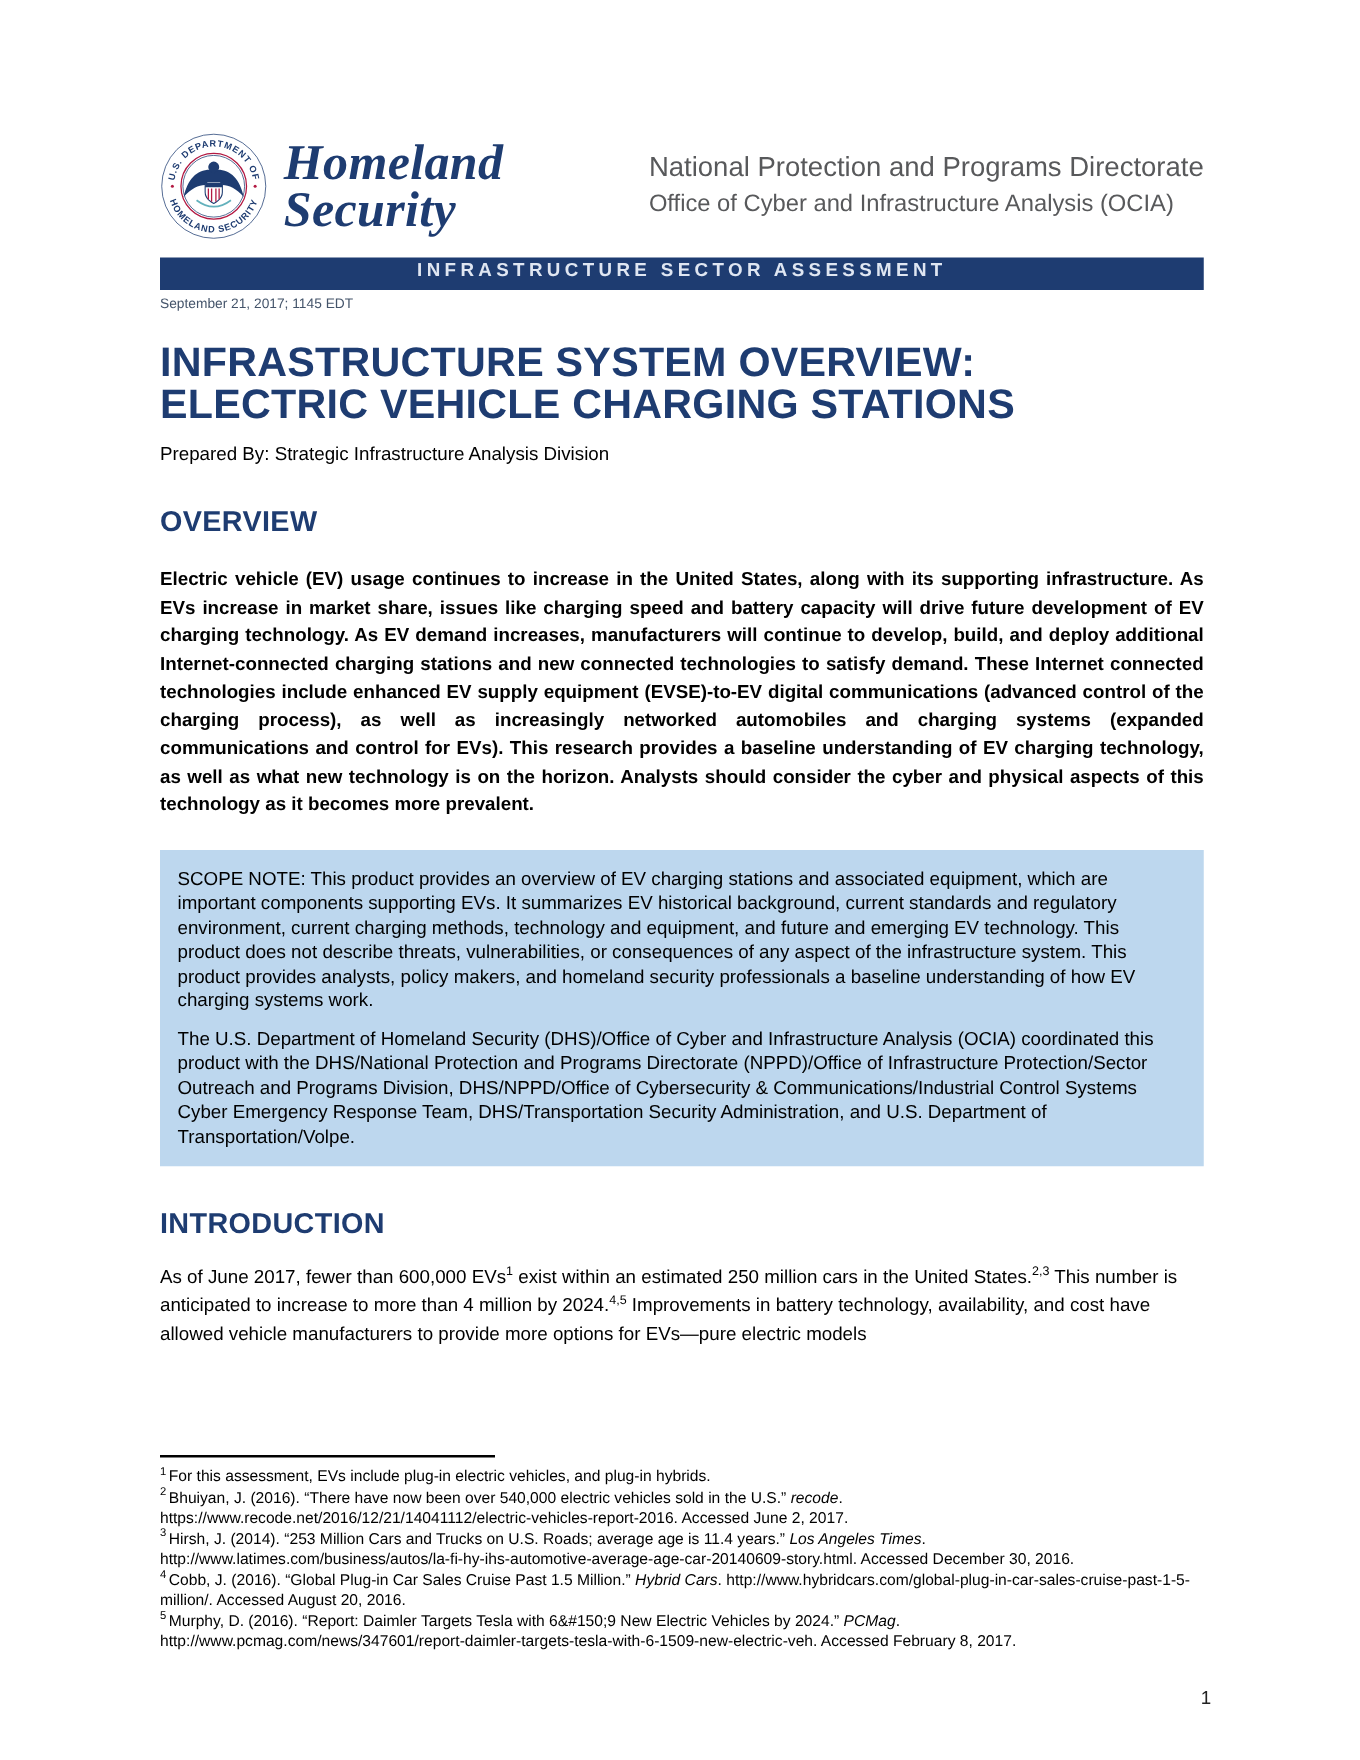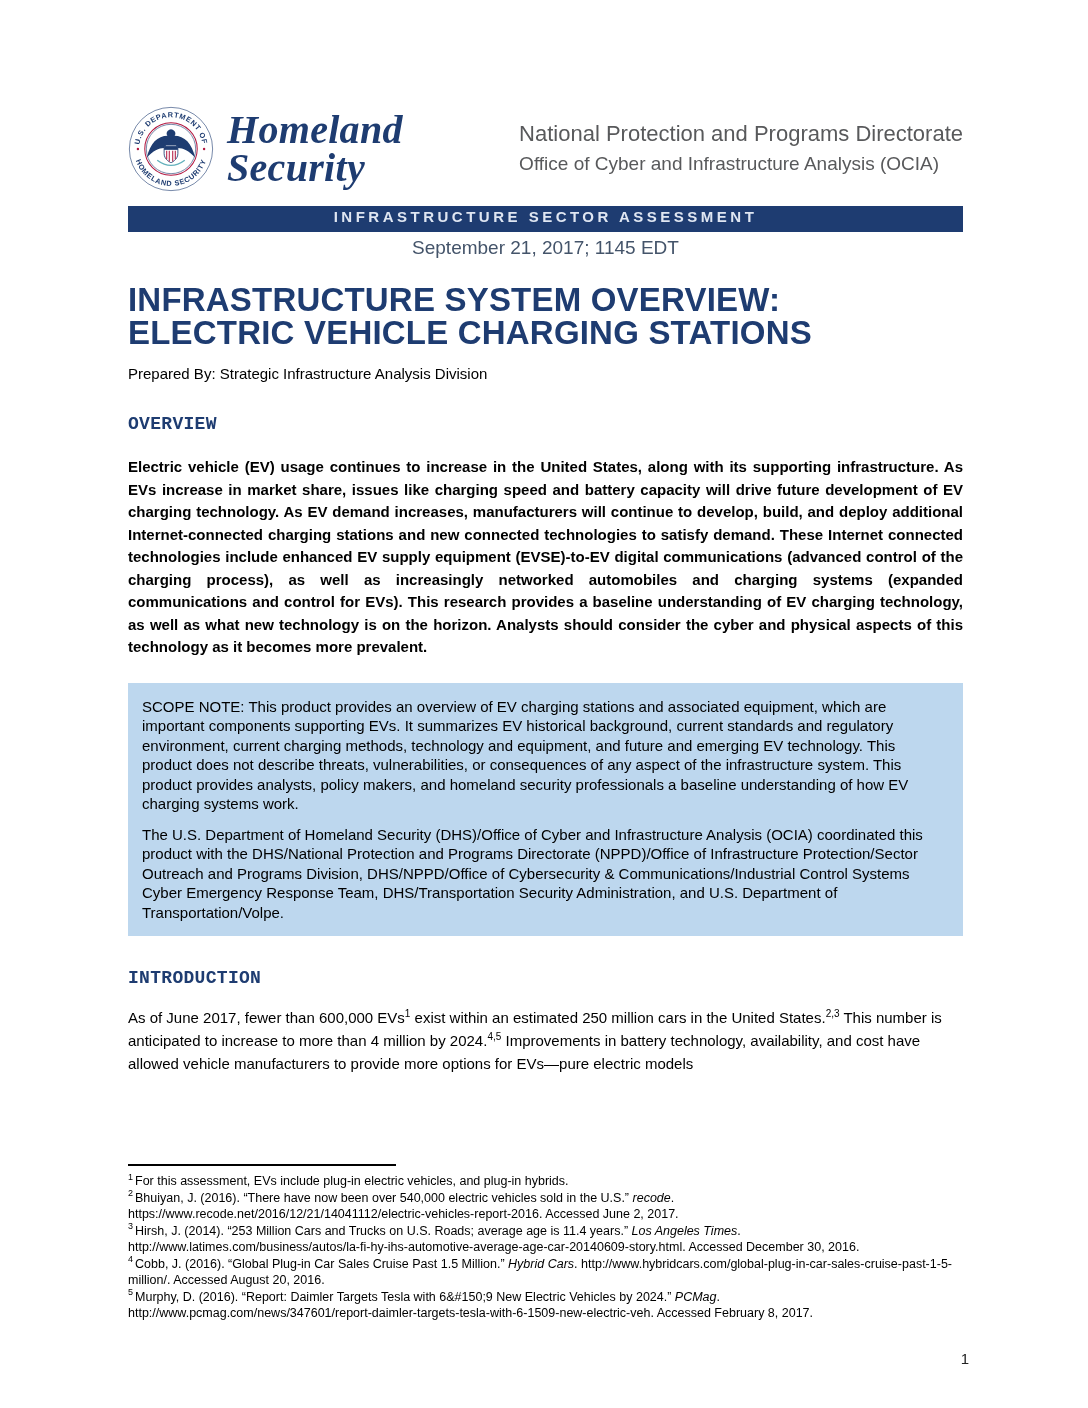--- a/index.html
+++ b/index.html
@@ -48,44 +48,43 @@
     background:var(--navy);
     color:var(--banner-text);
     text-align:center;
     font-size:15px;
     font-weight:600;
     letter-spacing:3.5px;
     padding:2px 0 7px 0;
   }
   .dateline{
     margin:5px 125px 0 128px;
-    text-align:center;
+    text-align:left;
     color:var(--dateline-gray);
-    font-size:19px;
+    font-size:11px;
   }
   
   .doc-title{
     margin:24px 125px 0 128px;
     color:var(--navy);
     font-size:33px;
     line-height:33px;
     font-weight:700;
     letter-spacing:0.2px;
   }
   .prepared{
     margin:16px 125px 0 128px;
     font-size:15px;
   }
   .section-heading{
     margin:32px 125px 0 128px;
     color:var(--navy);
-    font-size:18px;
+    font-size:23px;
     font-weight:700;
     letter-spacing:0.3px;
-    font-family:Liberation Mono, monospace;
   }
   .overview-body{
     margin:22px 125px 0 128px;
     font-weight:700;
     font-size:15px;
     line-height:22.5px;
     text-align:justify;
   }
   .scope-box{
     margin:24px 125px 0 128px;

